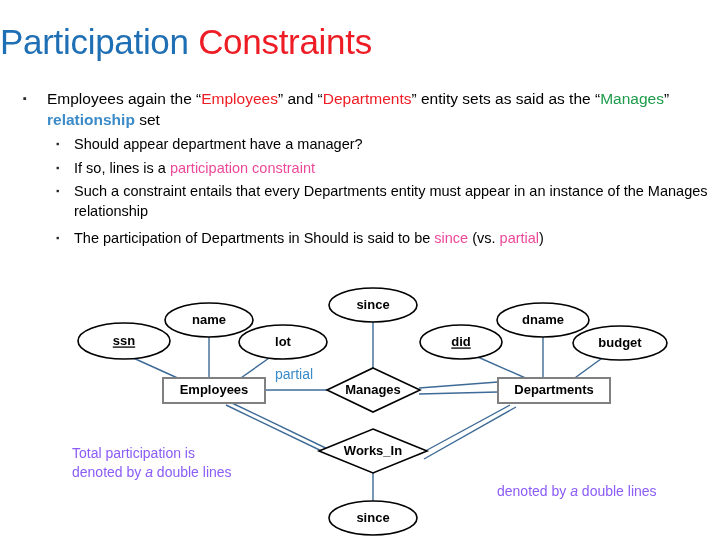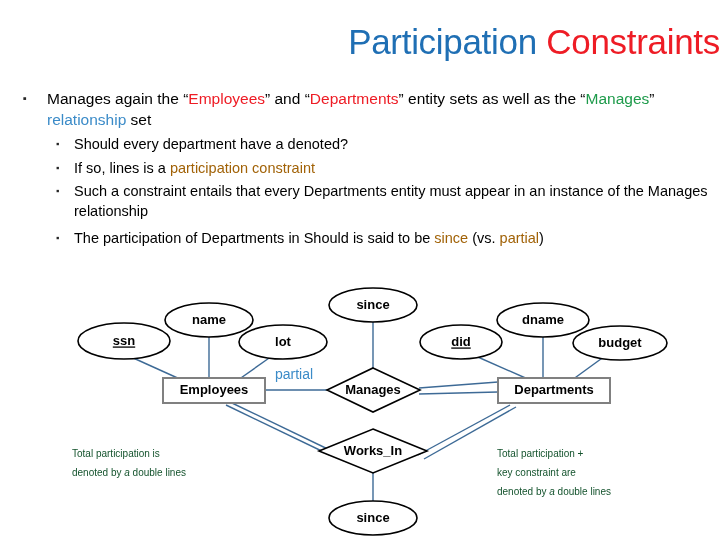--- a/index.html
+++ b/index.html
@@ -14,21 +14,21 @@
     overflow: hidden;
     position: relative;
   }
 
   
   #slide-title {
     position: absolute;
     top: 22px;
     left: 0;
     width: 720px;
-    text-align: right;
+    text-align: left;
     font-size: 35px;
     font-weight: 400;
     letter-spacing: -0.3px;
     white-space: nowrap;
   }
   .t-blue { color: #1F6FB4; }
   .t-red  { color: #EE1C25; }
 
   
   #bullet-list {
@@ -65,22 +65,22 @@
   .bullet-l2 > .marker {
     position: absolute;
     left: 38px;
     top: 0px;
     font-size: 9.5px;
     line-height: 20px;
     color: #262626;
   }
   .c-red   { color: #EE1C25; }
   .c-green { color: #1E9B4B; }
-  .c-blue  { color: #3B8BC8; }
-  .c-lblue { color: #a16207; }
+  .c-blue  { color: #3B8BC8; font-weight: bold; }
+  .c-lblue { color: #ec4899; }
 
   
   #er-diagram {
     position: absolute;
     left: 0;
     top: 283px;
     width: 720px;
     height: 257px;
   }
   #er-svg { display: block; }
@@ -109,46 +109,46 @@
     fill: none;
   }
   .edge-label {
     font-family: "Liberation Sans", sans-serif;
     font-size: 14px;
     fill: #3B8BC8;
     text-anchor: middle;
   }
   .caption {
     position: absolute;
-    font-size: 10px;
+    font-size: 14px;
     line-height: 19px;
-    color: #14532d;
+    color: #8b5cf6;
   }
   #caption-left  { left: 72px; top: 444px; width: 215px; }
   #caption-right { left: 497px; top: 444px; width: 215px; }
   .ital { font-style: italic; }
 </style>
 </head>
 <body>
 
 <div id="slide-title">
   <span class="t-blue">Participation</span>
   <span class="t-red">Constraints</span>
 </div>
 
 <div id="bullet-list">
 
   <div class="bullet-l1">
-    <span class="marker">▪</span><span>Manages again the “</span><span class="c-red">Employees</span><span>” and “</span><span class="c-red">Departments</span><span>” entity sets as well as the “</span><span class="c-green">Manages</span><span>” </span><span class="c-blue">relationship</span><span> set</span>
+    <span class="marker">▪</span><span>Employees again the “</span><span class="c-red">Employees</span><span>” and “</span><span class="c-red">Departments</span><span>” entity sets as said as the “</span><span class="c-green">Manages</span><span>” </span><span class="c-blue">relationship</span><span> set</span>
   </div>
 
   <div class="sub-list">
 
     <div class="bullet-l2">
-      <span class="marker">▪</span><span>Should every department have a denoted?</span>
+      <span class="marker">▪</span><span>Should appear department have a manager?</span>
     </div>
 
     <div class="bullet-l2">
       <span class="marker">▪</span><span>If so, lines is a </span><span class="c-lblue">participation constraint</span>
     </div>
 
     <div class="bullet-l2">
       <span class="marker">▪</span><span>Such a constraint entails that every Departments entity must appear in an instance of the Manages relationship</span>
     </div>
 
@@ -256,16 +256,16 @@
 
   </svg>
 </div>
 
 <div class="caption" id="caption-left">
   <span>Total participation is</span><br>
   <span>denoted by </span><span class="ital">a</span><span> double lines</span>
 </div>
 
 <div class="caption" id="caption-right">
-  <span>Total participation +</span><br>
-  <span>key constraint are</span><br>
+  <br>
+  <br>
   <span>denoted by </span><span class="ital">a</span><span> double lines</span>
 </div>
 
 </body></html>

